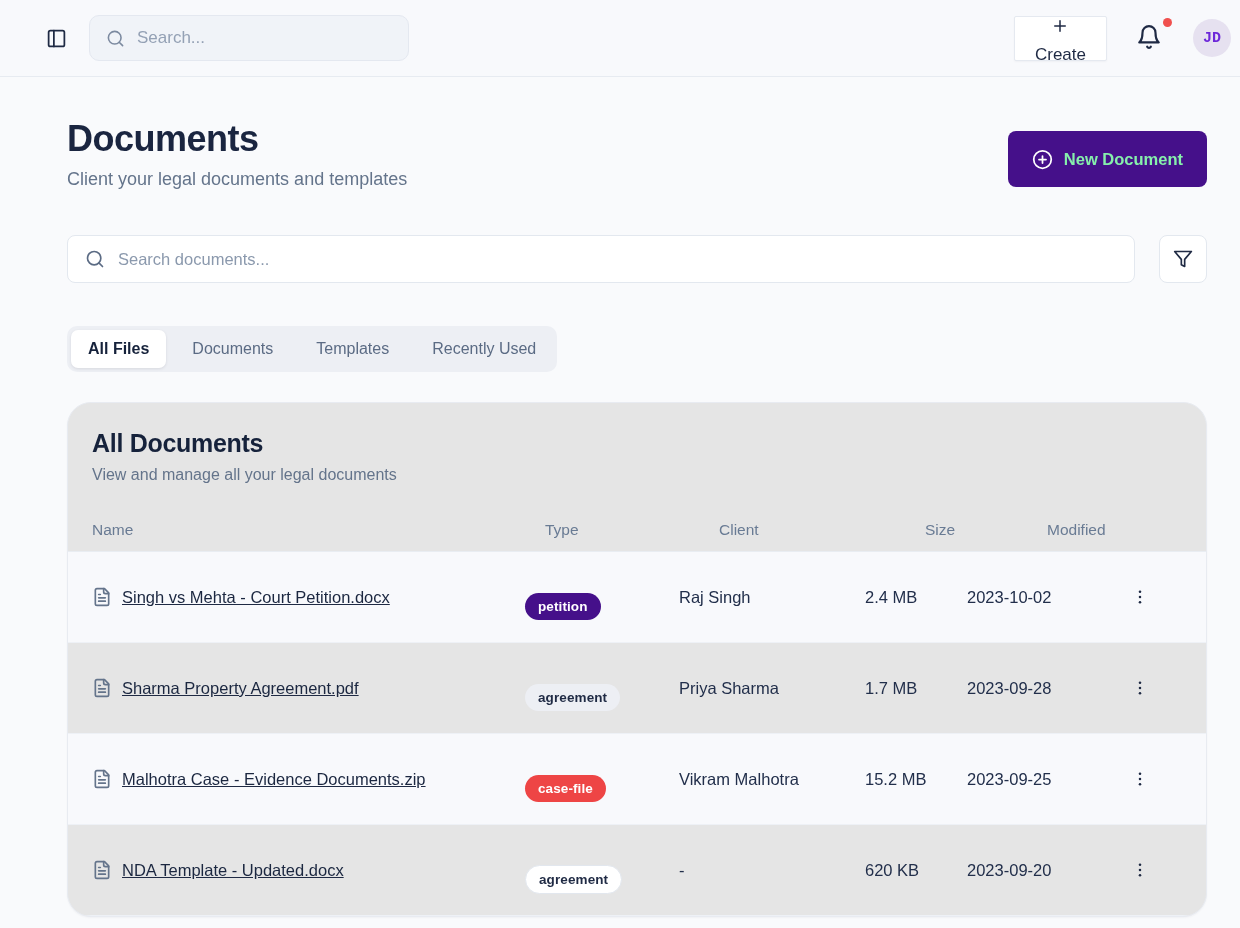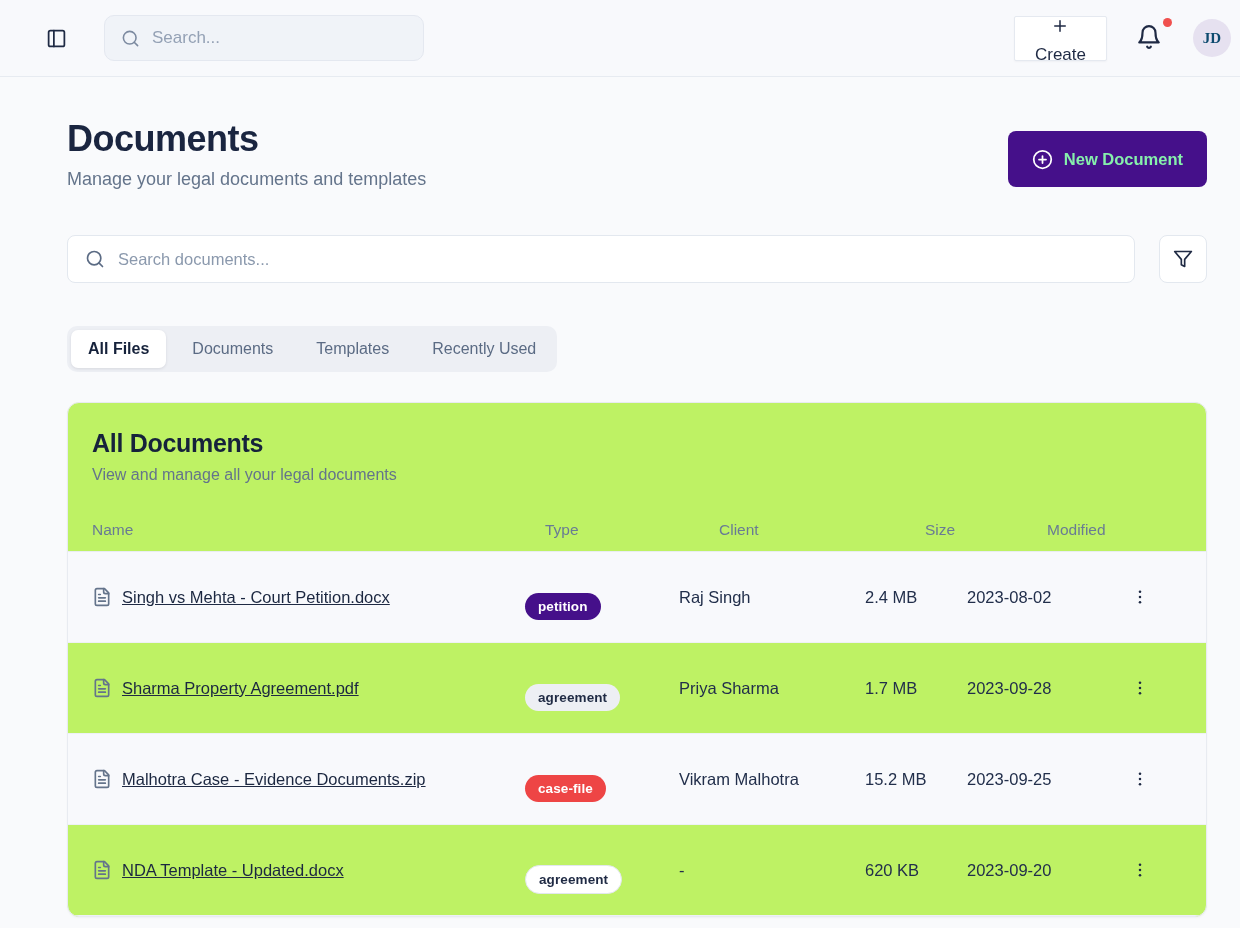--- a/index.html
+++ b/index.html
@@ -14,21 +14,21 @@
     position:relative; height:77px; background:#f8f9fc;
     border-bottom:1px solid #e7ebf1;
     display:flex; align-items:center;
   }
   .panel-btn {
     position:absolute; left:44px; top:26px;
     background:none; border:none; cursor:pointer; padding:2px;
     display:flex; align-items:center;
   }
   .top-search {
-    position:absolute; left:104px; top:15px; width:320px; height:46px;
+    position:absolute; left:89px; top:15px; width:320px; height:46px;
     background:#f0f3f8; border:1px solid #e4e8f0; border-radius:10px;
     display:flex; gap:12px; padding:0 16px;
   }
   .top-search input {
     border:none; outline:none; background:transparent; width:100%;
     font-size:17px; color:#33415c; font-family:inherit;
   }
   .top-search input::placeholder { color:#94a1b5; }
   .create-btn {
     position:absolute; right:133px; top:16px; height:45px; padding:0 20px;
@@ -39,23 +39,23 @@
     flex-direction:column;
   }
   .bell-wrap { position:absolute; right:74px; top:24px; width:30px; height:30px; }
   .bell-btn { background:none; border:none; cursor:pointer; padding:0; }
   .bell-dot {
     position:absolute; top:-6px; right:-6px; width:9px; height:9px;
     border-radius:50%; background:#f0504e;
   }
   .avatar {
     position:absolute; right:9px; top:19px; width:38px; height:38px;
-    border-radius:50%; background:#e6e1f0; color:#0c4a6e;
+    border-radius:50%; background:#e6e1f0; color:#6d28d9;
     display:flex; align-items:center; justify-content:center;
-    font-size:15px; font-weight:700; cursor:pointer; border:none; font-family:Liberation Serif, serif;
+    font-size:15px; font-weight:700; cursor:pointer; border:none; font-family:Liberation Mono, monospace;
   }
   
   .main { padding:0 33px 0 67px; }
   .page-head {
     margin-top:41px; display:flex; justify-content:space-between; align-items:flex-start;
   }
   .page-title { font-size:36px; font-weight:700; color:#1a2540; letter-spacing:-0.5px; }
   .page-sub { margin-top:9px; font-size:18px; color:#64748b; }
   .new-doc-btn {
     margin-top:13px; height:56px; padding:0 24px;
@@ -87,21 +87,21 @@
     border:none; background:transparent; cursor:pointer; font-family:inherit;
     height:38px; padding:0 17px; border-radius:7px;
     font-size:16px; font-weight:500; color:#5b6b84;
   }
   .tab.active {
     background:#fff; color:#16223b; font-weight:600;
     box-shadow:0 1px 3px rgba(16,24,40,.10);
   }
   
   .card {
-    margin-top:30px; background:#bef264; border:1px solid #e8ebf1; border-radius:12px;
+    margin-top:30px; background:#e5e5e5; border:1px solid #e8ebf1; border-radius:24px;
     box-shadow:0 1px 2px rgba(16,24,40,.04); overflow:hidden;
   }
   .card-head { padding:26px 24px 0; }
   .card-title { font-size:25px; font-weight:700; color:#16223b; letter-spacing:-0.3px; }
   .card-sub { margin-top:8px; font-size:16px; color:#64748b; }
   .thead, .trow {
     display:grid;
     grid-template-columns:433px 154px 186px 102px 160px 1fr;
     align-items:center; padding:0 24px;
   }
@@ -173,21 +173,21 @@
   </div>
 
   <button class="avatar">JD</button>
 </header>
 
 <main class="main">
 
   <div class="page-head">
     <div>
       <h1 class="page-title">Documents</h1>
-      <div class="page-sub">Manage your legal documents and templates</div>
+      <div class="page-sub">Client your legal documents and templates</div>
     </div>
     <button class="new-doc-btn">
       <span class="ic">
         <svg width="21" height="21" viewBox="0 0 24 24" fill="none" stroke="#ffffff" stroke-width="2" stroke-linecap="round">
             <circle cx="12" cy="12" r="10"></circle>
             <path d="M8 12h8M12 8v8"></path>
           </svg>
       </span>
       <span>New Document</span>
     </button>
@@ -242,21 +242,21 @@
               <path d="M15 2H6a2 2 0 0 0-2 2v16a2 2 0 0 0 2 2h12a2 2 0 0 0 2-2V7Z"></path>
               <path d="M14 2v4a2 2 0 0 0 2 2h4"></path>
               <path d="M16 13H8M16 17H8M10 9H8"></path>
             </svg>
         </span>
         <span class="fname">Singh vs Mehta - Court Petition.docx</span>
       </div>
       <div class="cell"><span class="badge" data-variant="purple">petition</span></div>
       <div class="cell">Raj Singh</div>
       <div class="cell">2.4 MB</div>
-      <div class="cell">2023-08-02</div>
+      <div class="cell">2023-10-02</div>
       <div class="cell">
         <button class="kebab">
           <span class="ic">
             <svg width="18" height="18" viewBox="0 0 24 24" fill="#1f2a44">
                 <circle cx="12" cy="5" r="1.7"></circle>
                 <circle cx="12" cy="12" r="1.7"></circle>
                 <circle cx="12" cy="19" r="1.7"></circle>
               </svg>
           </span>
         </button>

